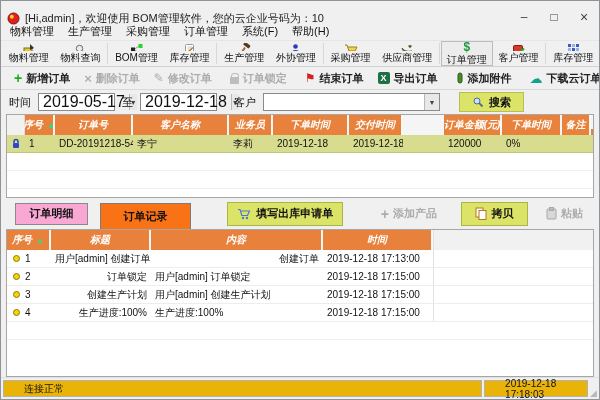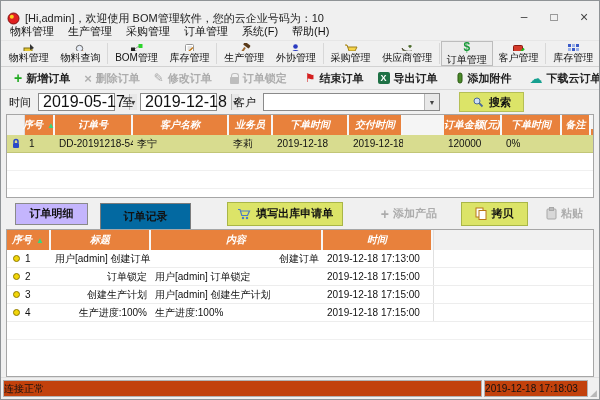--- a/index.html
+++ b/index.html
@@ -79,33 +79,33 @@
   .orders { height:84px; flex:none; }
 
   
   .rc0{width:44px;flex:none;} .rc1{width:100px;flex:none;text-align:right;} .rc2{width:172px;flex:none;} .rc3{width:110px;flex:none;}
   .records { flex:1; }
   .rc-ic { width:18px; flex:none; display:flex; align-items:center; justify-content:center; }
   .dot-yellow { width:7px; height:7px; border-radius:50%; background:#f2d60a; border:1.5px solid #8f7a00; display:inline-block; }
 
   
   .tabrow { height:31px; display:flex; align-items:center; padding:0 8px 0 14px; flex:none; gap:0; }
-  .tab-btn { width:84px; height:22px; border:1px solid #8a8a8a; background:#c4b5fd; display:flex;
+  .tab-btn { width:84px; height:22px; border:1px solid #8a8a8a; background:#f9a8d4; display:flex;
              align-items:center; justify-content:center; font-size:11px; font-weight:bold; }
-  .tab-sel { width:104px; height:26px; border:1px solid #7c7c7c; border-bottom:none; background:#0369a1;
+  .tab-sel { width:104px; height:26px; border:1px solid #7c7c7c; border-bottom:none; background:#f97316;
              display:flex; align-items:center; justify-content:center; font-size:11px; font-weight:bold;
              margin-left:12px; align-self:flex-end; }
   .hl-btn { background:var(--highlight-button,#DCE468); border:1px solid #a9b647; height:24px;
             display:flex; align-items:center; gap:5px; padding:0 9px; font-size:11px; font-weight:bold; white-space:nowrap; }
   .gray-act { display:flex; align-items:center; gap:4px; font-size:11px; font-weight:bold;
               color:var(--disabled-text,#ACACAC); padding:0 8px; white-space:nowrap; }
 
   
   .statusbar { height:22px; flex:none; display:flex; align-items:center; gap:2px; padding:2px 2px; border-top:1px solid #e0e0e0; }
-  .spanel { border:1px solid #b2b2b2; height:17px; display:flex; align-items:center; padding:0 0; font-size:10px; background:#c2410c; }
+  .spanel { border:1px solid #b2b2b2; height:17px; display:flex; align-items:center; padding:0 20px; font-size:10px; background:#eab308; }
   .spanel.left { flex:1; }
   .spanel.right { width:104px; }
   .grip { color:#b8b8b8; font-size:9px; align-self:flex-end; line-height:8px; }
 </style>
 </head>
 <body>
 
 <div class="window">
 
   <div class="titlebar">

